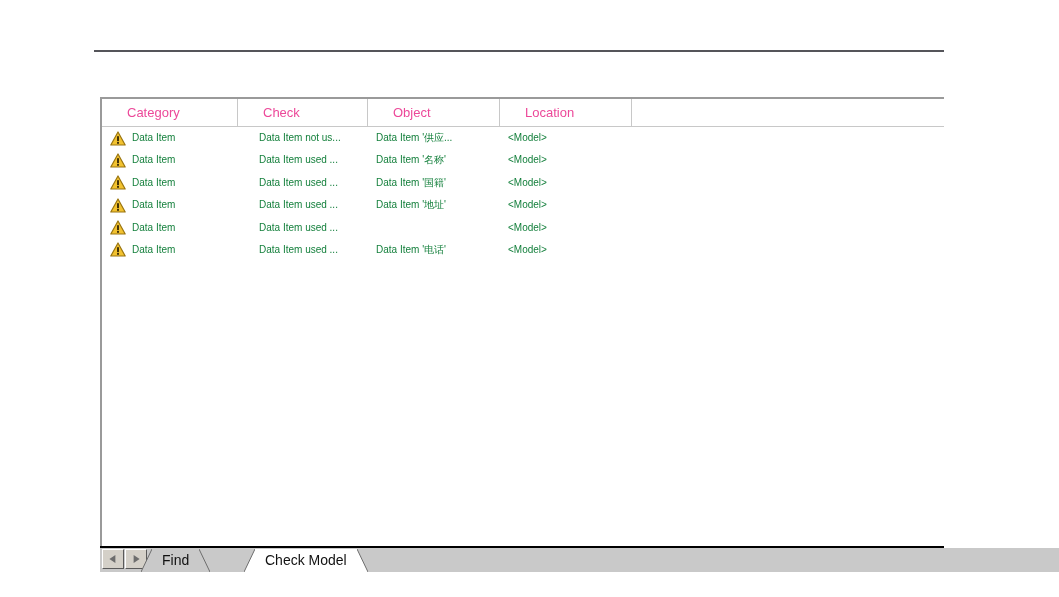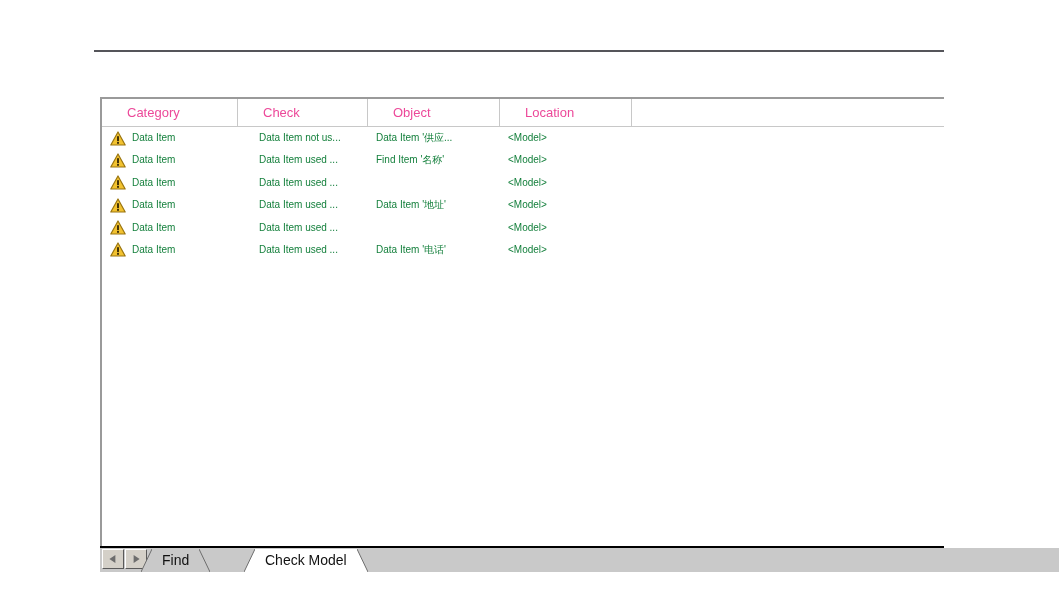--- a/index.html
+++ b/index.html
@@ -286,30 +286,31 @@
             <div class="cell cell-obj">Data Item '供应...</div>
             <div class="cell cell-loc">&lt;Model&gt;</div>
           </div>
           <div class="row">
             <div class="cell cell-cat"><span class="warn-icon"><svg width="16" height="15" viewBox="0 0 16 15">
                   <polygon points="8,1 15.2,14 0.8,14" fill="#f2c230" stroke="#9a7510" stroke-width="1.2" stroke-linejoin="round"></polygon>
                   <rect x="7.05" y="5.2" width="1.9" height="5" fill="#3a2c05"></rect>
                   <rect x="7.05" y="11" width="1.9" height="1.8" fill="#3a2c05"></rect>
                 </svg></span><span class="label">Data Item</span></div>
             <div class="cell cell-check">Data Item used ...</div>
-            <div class="cell cell-obj">Find Item '名称'</div>
-            <div class="cell cell-loc">&lt;Model&gt;</div>
-          </div>
-          <div class="row">
-            <div class="cell cell-cat"><span class="warn-icon"><svg width="16" height="15" viewBox="0 0 16 15">
-                  <polygon points="8,1 15.2,14 0.8,14" fill="#f2c230" stroke="#9a7510" stroke-width="1.2" stroke-linejoin="round"></polygon>
-                  <rect x="7.05" y="5.2" width="1.9" height="5" fill="#3a2c05"></rect>
-                  <rect x="7.05" y="11" width="1.9" height="1.8" fill="#3a2c05"></rect>
-                </svg></span><span class="label">Data Item</span></div>
-            <div class="cell cell-check">Data Item used ...</div>
+            <div class="cell cell-obj">Data Item '名称'</div>
+            <div class="cell cell-loc">&lt;Model&gt;</div>
+          </div>
+          <div class="row">
+            <div class="cell cell-cat"><span class="warn-icon"><svg width="16" height="15" viewBox="0 0 16 15">
+                  <polygon points="8,1 15.2,14 0.8,14" fill="#f2c230" stroke="#9a7510" stroke-width="1.2" stroke-linejoin="round"></polygon>
+                  <rect x="7.05" y="5.2" width="1.9" height="5" fill="#3a2c05"></rect>
+                  <rect x="7.05" y="11" width="1.9" height="1.8" fill="#3a2c05"></rect>
+                </svg></span><span class="label">Data Item</span></div>
+            <div class="cell cell-check">Data Item used ...</div>
+            <div class="cell cell-obj">Data Item '国籍'</div>
             <div class="cell cell-loc">&lt;Model&gt;</div>
           </div>
           <div class="row">
             <div class="cell cell-cat"><span class="warn-icon"><svg width="16" height="15" viewBox="0 0 16 15">
                   <polygon points="8,1 15.2,14 0.8,14" fill="#f2c230" stroke="#9a7510" stroke-width="1.2" stroke-linejoin="round"></polygon>
                   <rect x="7.05" y="5.2" width="1.9" height="5" fill="#3a2c05"></rect>
                   <rect x="7.05" y="11" width="1.9" height="1.8" fill="#3a2c05"></rect>
                 </svg></span><span class="label">Data Item</span></div>
             <div class="cell cell-check">Data Item used ...</div>
             <div class="cell cell-obj">Data Item '地址'</div>

